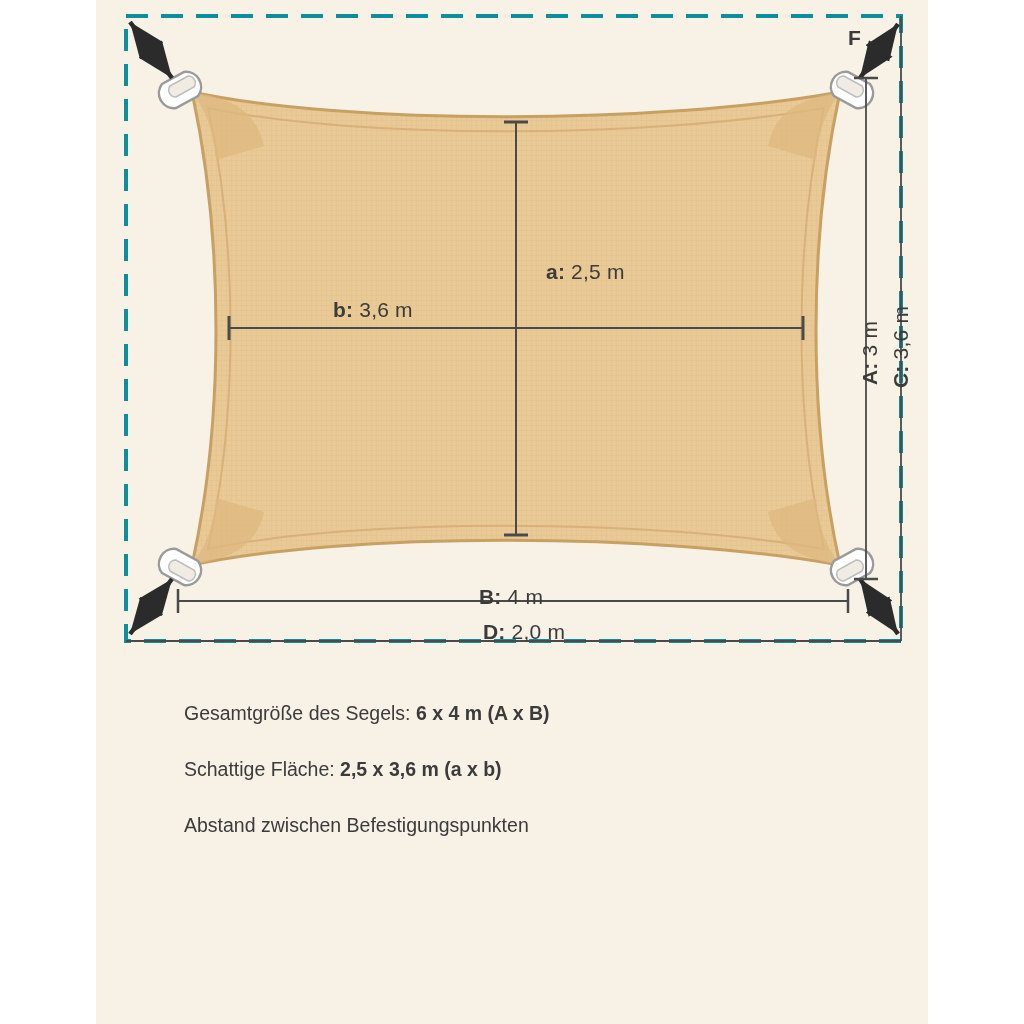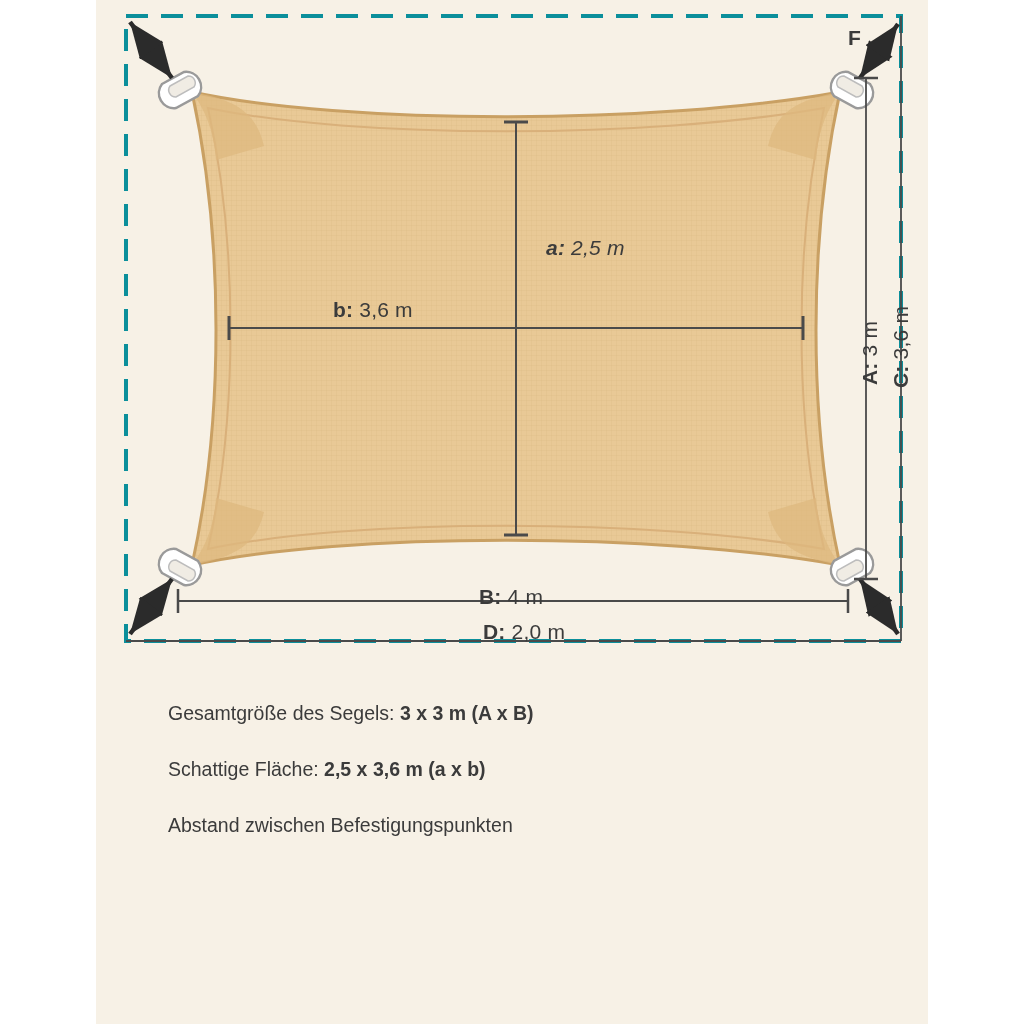--- a/index.html
+++ b/index.html
@@ -47,21 +47,21 @@
   
   .lbl {
     position: absolute;
     color: #3b3b3b;
     white-space: nowrap;
     font-size: 21px;
     letter-spacing: 0.2px;
   }
   .lbl b { font-weight: bold; }
 
-  .lbl-a  { left: 450px; top: 236px; font-style: italic; }
+  .lbl-a  { left: 450px; top: 260px; }
   .lbl-b  { left: 237px; top: 298px; }
   .lbl-B  { left: 383px; top: 585px; }
   .lbl-D  { left: 387px; top: 620px; }
   .lbl-F  { left: 752px; top: 26px; font-weight: bold; }
 
   .vert {
     position: absolute;
     transform: rotate(-90deg);
     transform-origin: left top;
   }
@@ -74,21 +74,21 @@
     left: 168px;
     top: 700px;
     width: 700px;
     color: #3b3b3b;
     font-size: 19.5px;
     line-height: 27px;
   }
   .spec-row {
     margin-bottom: 29px;
   }
-  .spec-row .light { font-weight: normal; }
+  .spec-row .light { font-weight: normal; margin-left: 16px; }
   .spec-row .strong { font-weight: bold; }
   .spec-row.two-line { margin-bottom: 29px; }
 </style>
 </head>
 <body>
 
 <div id="page">
   <div class="page-margin-left"></div>
   <div class="page-margin-right"></div>
 
@@ -192,21 +192,21 @@
     <div class="lbl vert lbl-A">
       <b>A:</b><span> 3 m</span>
     </div>
     <div class="lbl vert lbl-C">
       <b>C:</b><span> 3,6 m</span>
     </div>
   </div>
 
   <div id="specs">
       <div class="spec-row">
-        <div><span class="light">Gesamtgröße des Segels:</span><span class="strong">  3 x 3 m (A x B)</span></div>
+        <div><span class="light">Gesamtgröße des Segels:</span><span class="strong">  6 x 4 m (A x B)</span></div>
       </div>
       <div class="spec-row">
         <div><span class="light">Schattige Fläche:</span><span class="strong">  2,5 x 3,6 m (a x b)</span></div>
       </div>
       <div class="spec-row two-line">
       </div>
       <div class="spec-row two-line">
         <div><span class="light">Abstand zwischen Befestigungspunkten</span></div>
       </div>
     </div>

